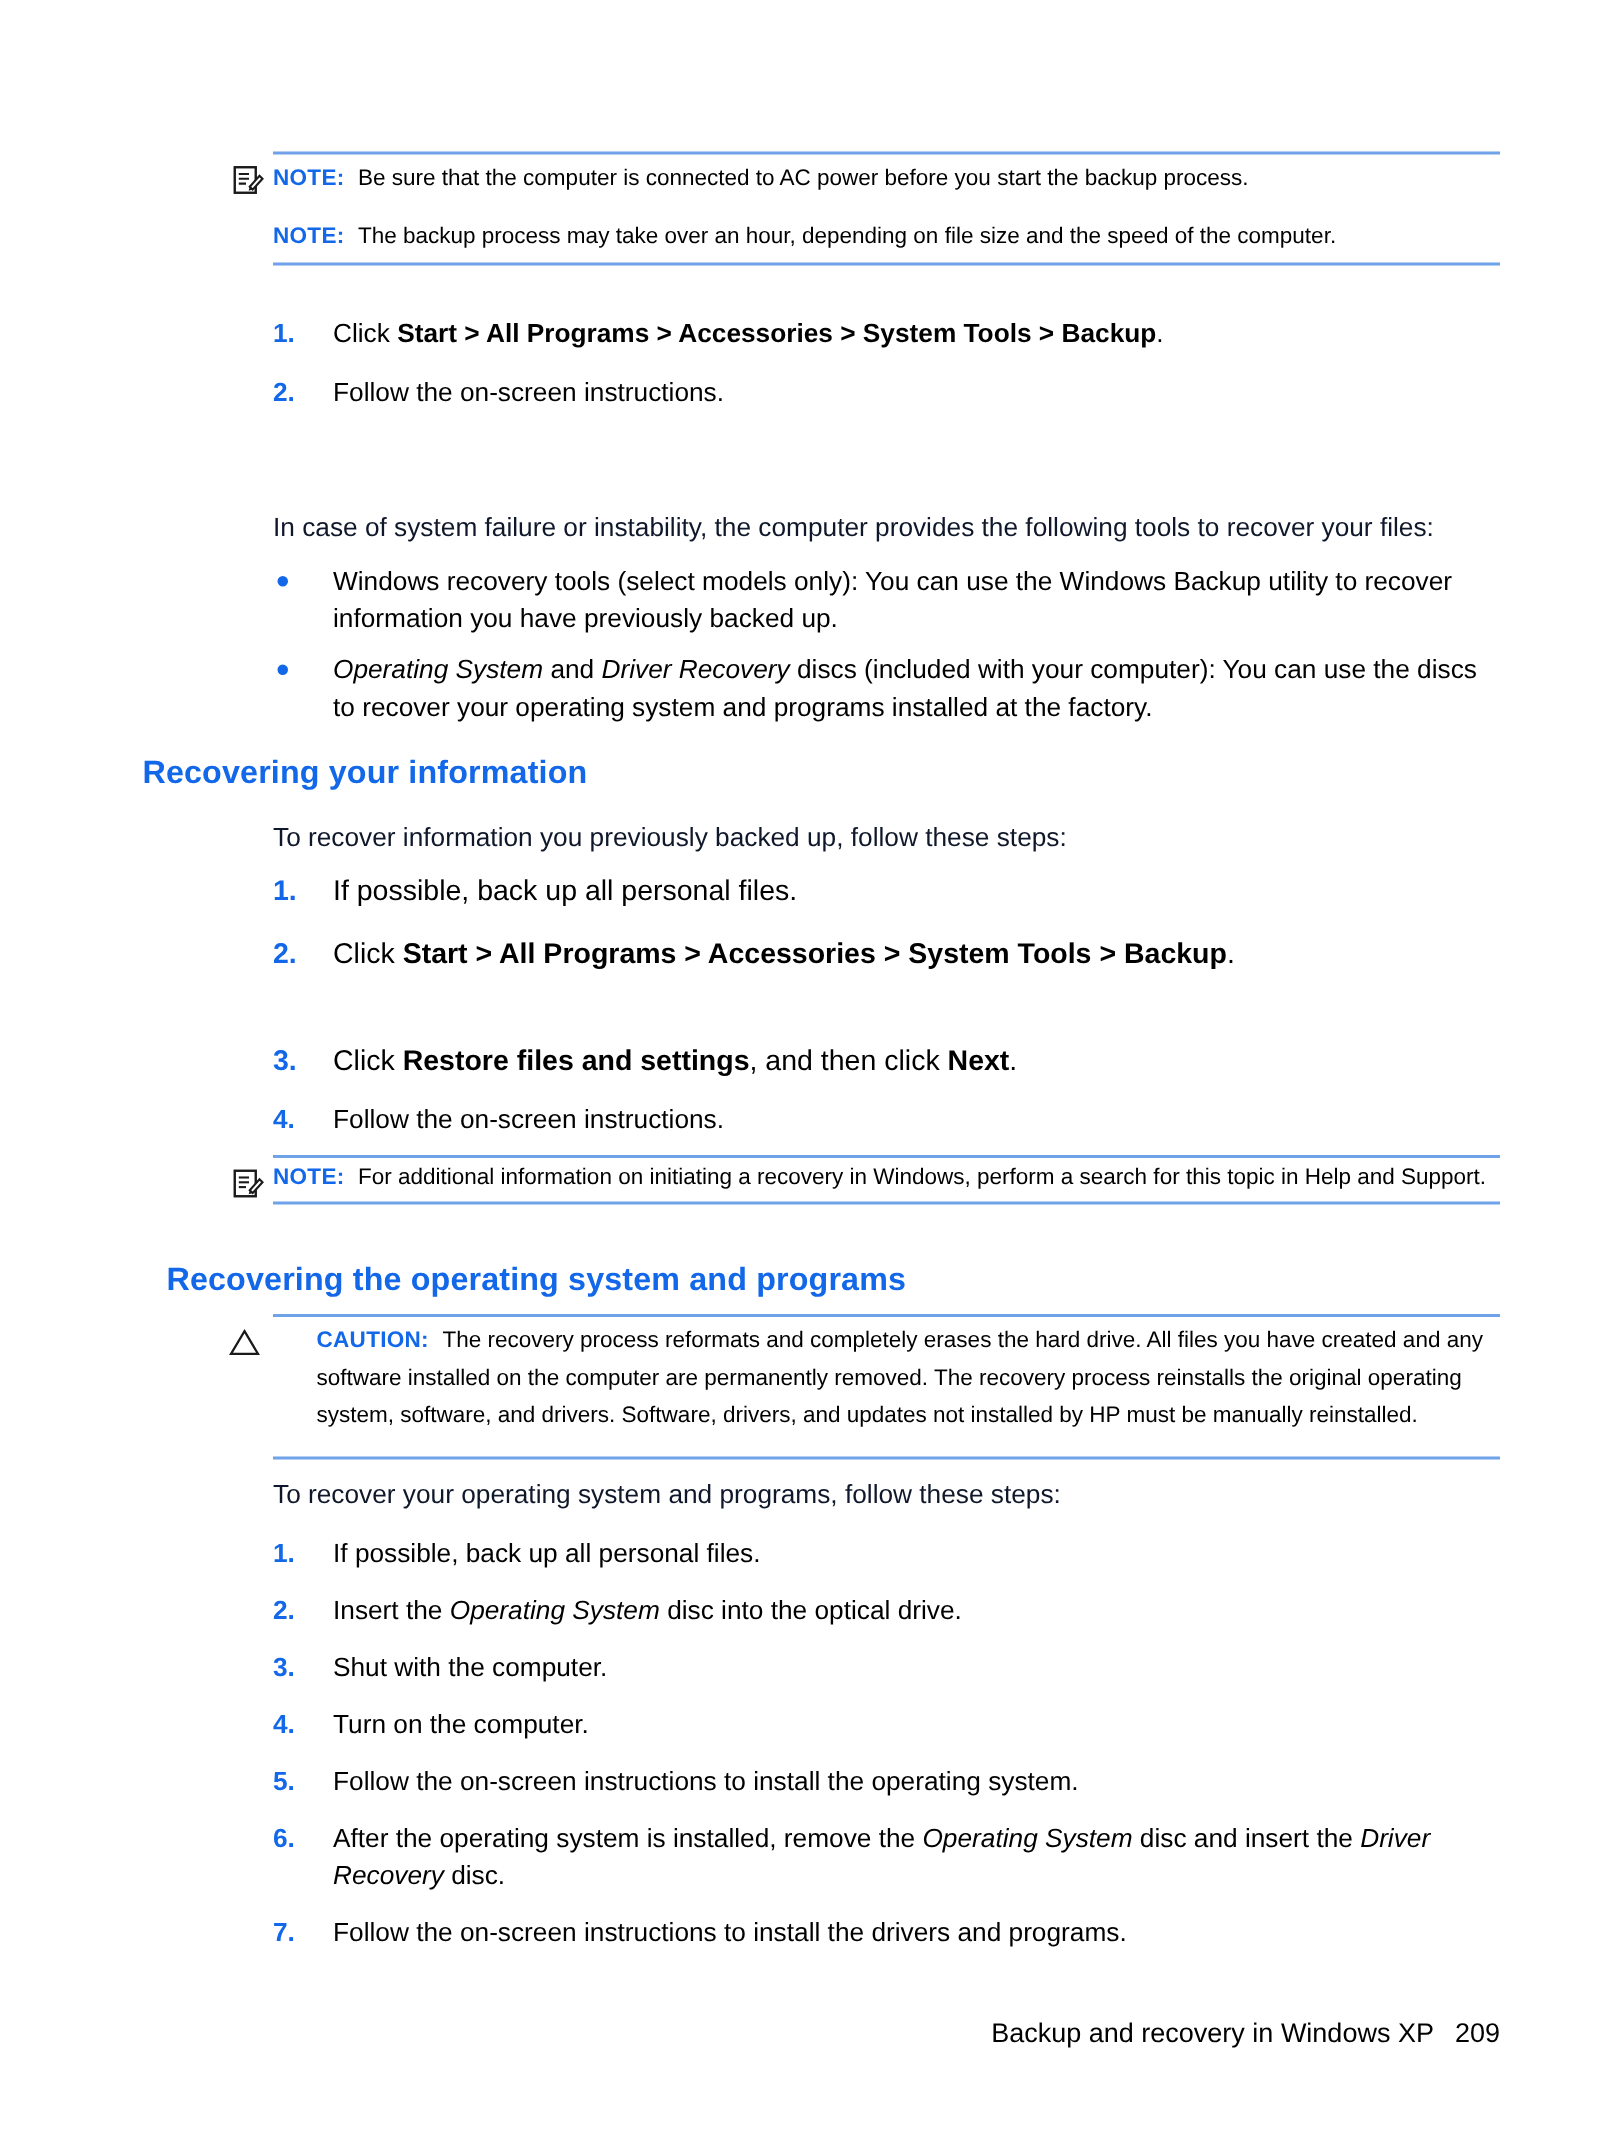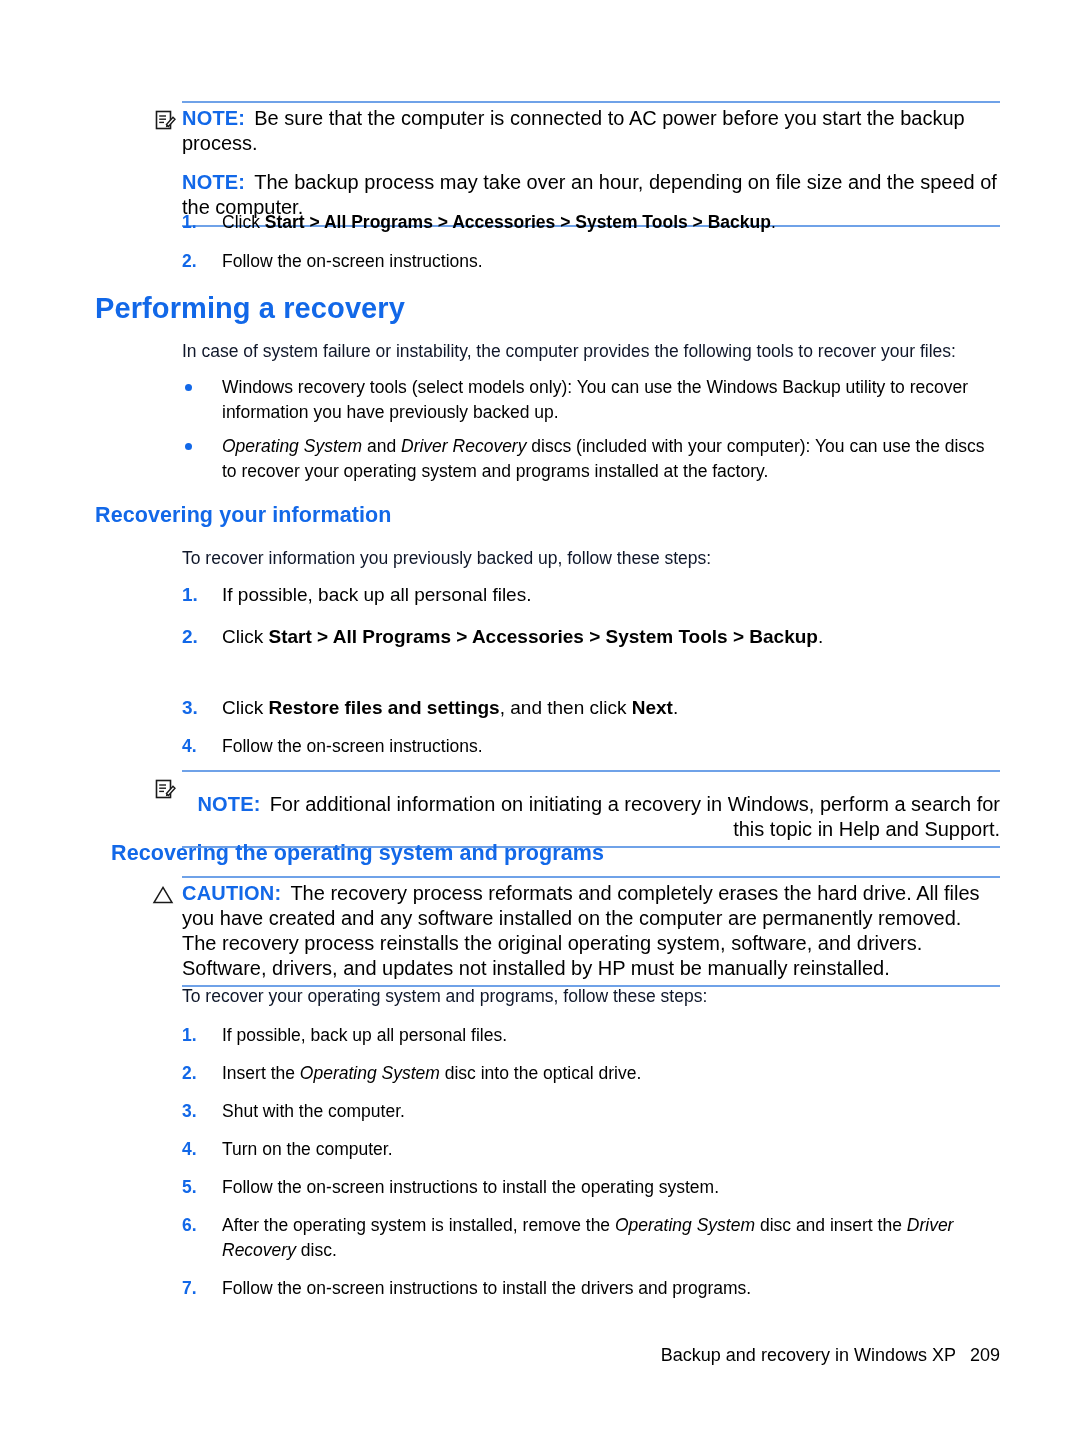--- a/index.html
+++ b/index.html
@@ -58,21 +58,21 @@
     border-bottom: 2px solid #6fa2e8;
     box-sizing: border-box;
   }
   .admon-icon {
     position: absolute;
     left: -28px;
     width: 22px;
     height: 22px;
   }
   .admon-body {
-    font-size: 20px;
+    font-size: 15px;
     line-height: 25px;
     color: #000;
     padding-top: 4px;
   }
   .admon-label {
     color: #1268e8;
     font-weight: bold;
     letter-spacing: 0.2px;
   }
   .admon-gap { display: inline-block; width: 9px; }
@@ -152,21 +152,20 @@
     <div class="li" style="margin-bottom:14px;">
       <span class="li-marker">1.</span>
       <span class="li-text"><span>Click </span><b>Start &gt; All Programs &gt; Accessories &gt; System Tools &gt; Backup</b><span>.</span></span>
     </div>
     <div class="li">
       <span class="li-marker">2.</span>
       <span class="li-text">Follow the on-screen instructions.</span>
     </div>
   </div>
 
-  <h1 class="h1" style="left:95px; top:292px; margin:0;">Performing a recovery</h1>
 
   <div class="body-text" style="left:182px; top:339px; width:820px;">In case of system failure or instability, the computer provides the following tools to recover your files:</div>
 
   <div class="bullet-list" style="left:182px; top:375px; width:820px;">
     <div class="bli" style="margin-bottom:9px;">
       <span class="bli-dot"></span>
       <span class="bli-text">Windows recovery tools (select models only): You can use the Windows Backup utility to recover information you have previously backed up.</span>
     </div>
     <div class="bli">
       <span class="bli-dot"></span>
@@ -205,34 +204,34 @@
     <span class="admon-icon" style="top:6px;">
       <svg width="22" height="22" viewBox="0 0 22 22">
         <rect x="2.5" y="2.5" width="14" height="17" fill="#ffffff" stroke="#1a1a1a" stroke-width="1.6"></rect>
         <line x1="5.2" y1="7" x2="12" y2="7" stroke="#1a1a1a" stroke-width="1.4"></line>
         <line x1="5.2" y1="10.2" x2="12" y2="10.2" stroke="#1a1a1a" stroke-width="1.4"></line>
         <line x1="5.2" y1="13.4" x2="10" y2="13.4" stroke="#1a1a1a" stroke-width="1.4"></line>
         <path d="M12.5 15.5 L19 8.2 L21 10.2 L14.4 17.4 Z" fill="#ffffff" stroke="#1a1a1a" stroke-width="1.4"></path>
         <path d="M12.5 15.5 L14.4 17.4 L11.8 18.2 Z" fill="#1a1a1a"></path>
       </svg>
     </span>
-    <div class="admon-body" style="padding-top:20px; padding-bottom:4px;text-align:right;">
+    <div class="admon-body" style="padding-top:0; padding-bottom:4px;">
       <span class="admon-label">NOTE:</span><span class="admon-gap"></span><span>For additional information on initiating a recovery in Windows, perform a search for this topic in Help and Support.</span>
     </div>
   </div>
 
   <h2 class="h2" style="left:111px; top:841px; margin:0;">Recovering the operating system and programs</h2>
 
   <div class="admon" style="left:182px; top:876px; width:818px;">
     <span class="admon-icon" style="top:7px; left:-30px;">
       <svg width="22" height="20" viewBox="0 0 22 20">
         <path d="M11 2.4 L20 17.6 L2 17.6 Z" fill="none" stroke="#1a1a1a" stroke-width="1.5" stroke-linejoin="miter"></path>
       </svg>
     </span>
-    <div class="admon-body" style="padding-top:3px; padding-bottom:4px;">
+    <div class="admon-body" style="padding-top:3px; padding-bottom:15px;margin-left:29px;">
       <span class="admon-label">CAUTION:</span><span class="admon-gap"></span><span>The recovery process reformats and completely erases the hard drive. All files you have created and any software installed on the computer are permanently removed. The recovery process reinstalls the original operating system, software, and drivers. Software, drivers, and updates not installed by HP must be manually reinstalled.</span>
     </div>
   </div>
 
   <div class="body-text" style="left:182px; top:984px; width:820px;">To recover your operating system and programs, follow these steps:</div>
 
   <div class="list" style="left:182px; top:1023px; width:820px;">
 
     <div class="li" style="margin-bottom:13px;">
       <span class="li-marker">1.</span>

